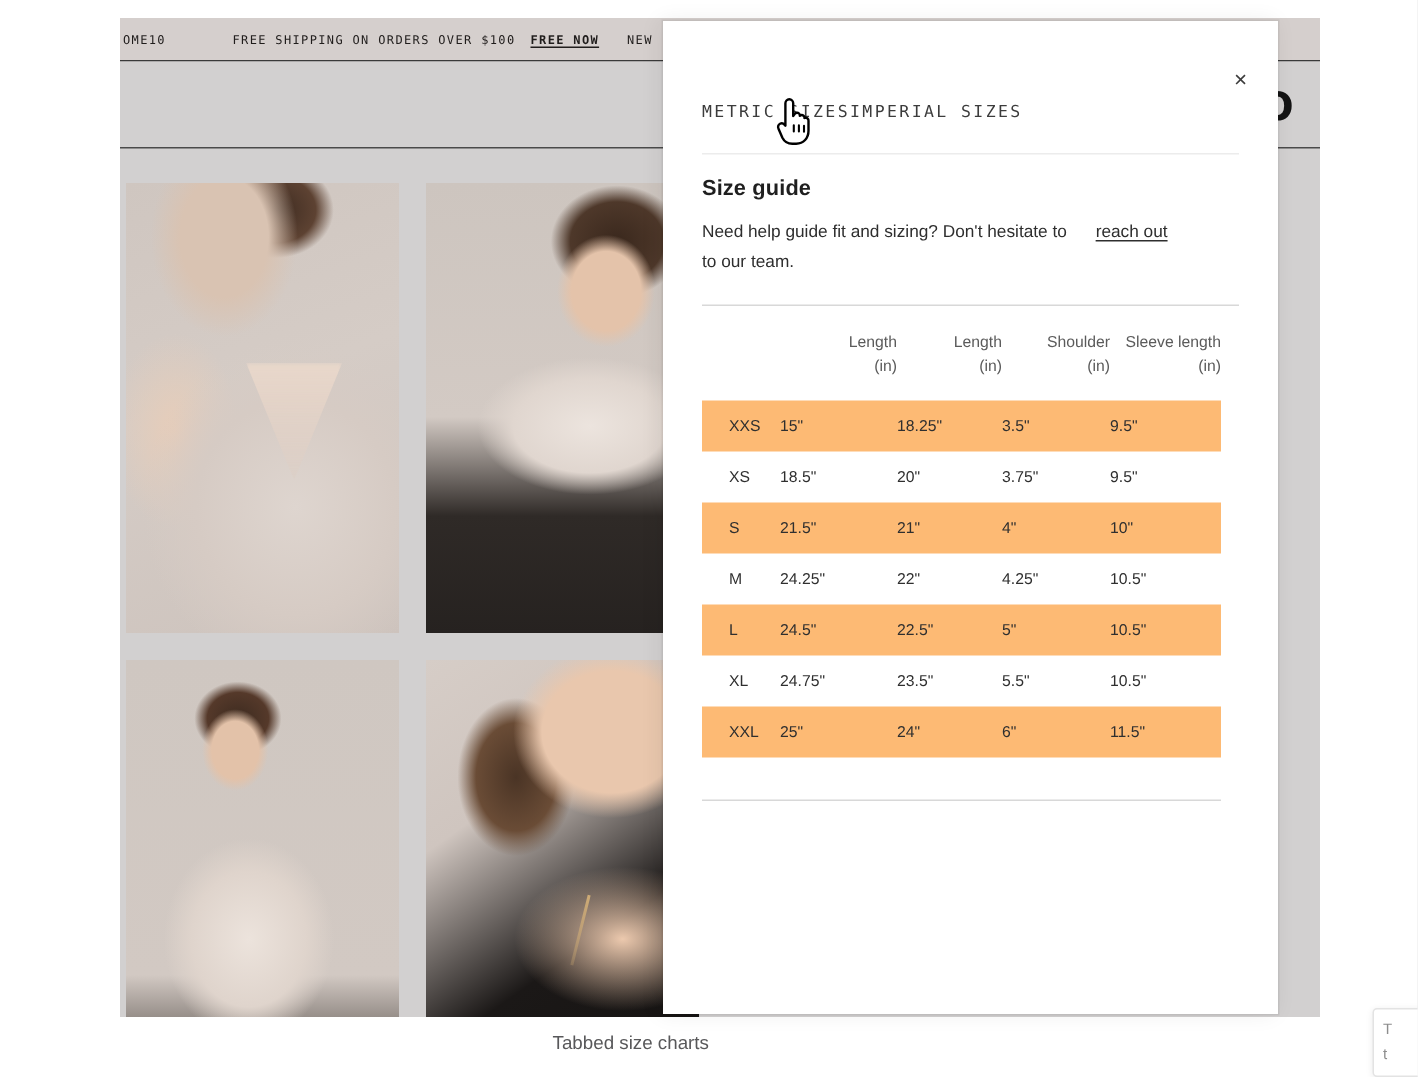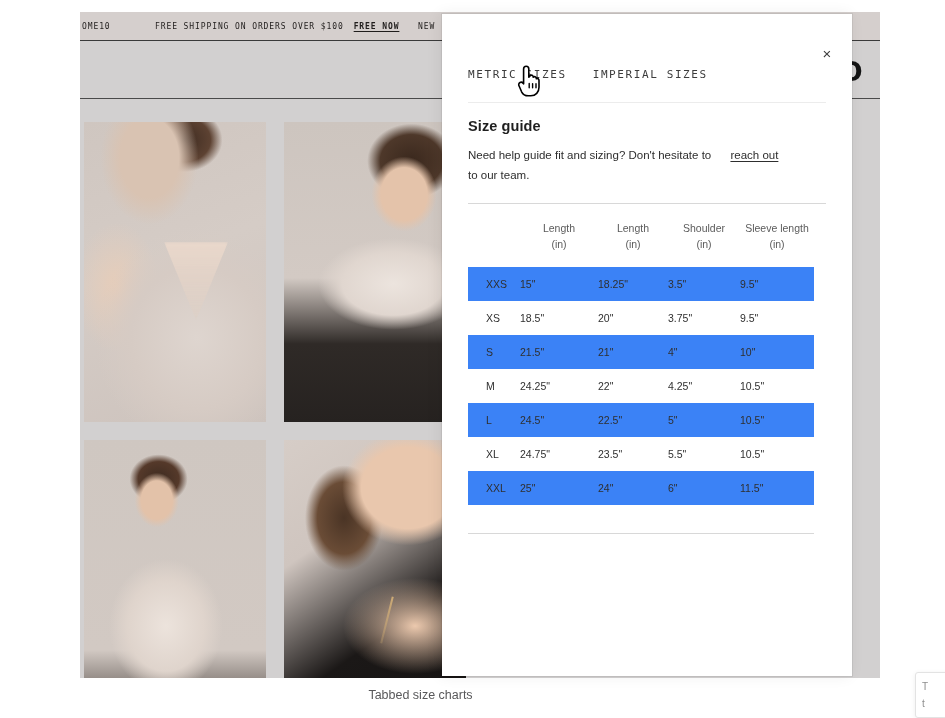--- a/index.html
+++ b/index.html
@@ -157,21 +157,20 @@
     background: none;
     border: none;
     padding: 0;
     line-height: 1;
   }
   #modal-tabs {
     position: absolute;
     left: 26px;
     top: 54px;
     display: flex;
-    gap: 26px;
   }
   .tab {
     font-family: "DejaVu Sans Mono", monospace;
     font-size: 11px;
     letter-spacing: 1.6px;
     color: #3c3c3c;
     cursor: pointer;
     background: none;
     border: none;
     padding: 0 0 10px 0;
@@ -215,38 +214,38 @@
   #size-table {
     width: 346px;
     border-collapse: collapse;
     margin-top: 10px;
     table-layout: fixed;
   }
   #size-table th {
     font-size: 10.5px;
     font-weight: normal;
     color: #5b5b5b;
-    text-align: center;
+    text-align: right;
     padding: 6px 0 14px 0;
     line-height: 1.6;
     vertical-align: top;
   }
   #size-table td {
     font-size: 10.5px;
     color: #2f2f2f;
     padding: 11px 0;
     height: 10px;
   }
   #size-table col.c-size  { width: 52px; }
   #size-table col.c-len   { width: 78px; }
   #size-table col.c-chest { width: 70px; }
   #size-table col.c-shld  { width: 72px; }
   #size-table col.c-slv   { width: 74px; }
   #size-table th:first-child, #size-table td:first-child { padding-left: 18px; }
-  #size-table tbody tr.striped { background: #3b82f6; }
+  #size-table tbody tr.striped { background: #fdba74; }
   #table-bottom-rule {
     width: 346px;
     height: 1px;
     background: #d8d8d8;
     margin-top: 28px;
   }
 
   
   #cursor {
     position: absolute;

